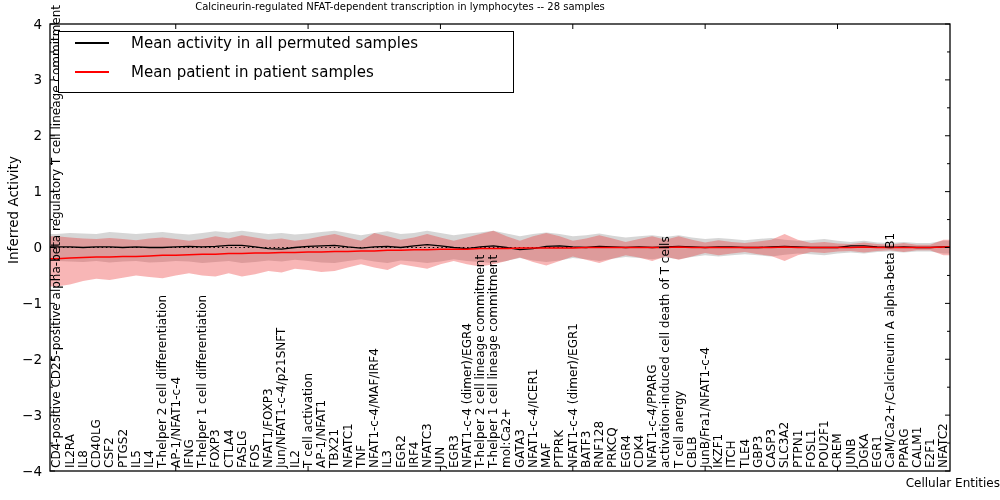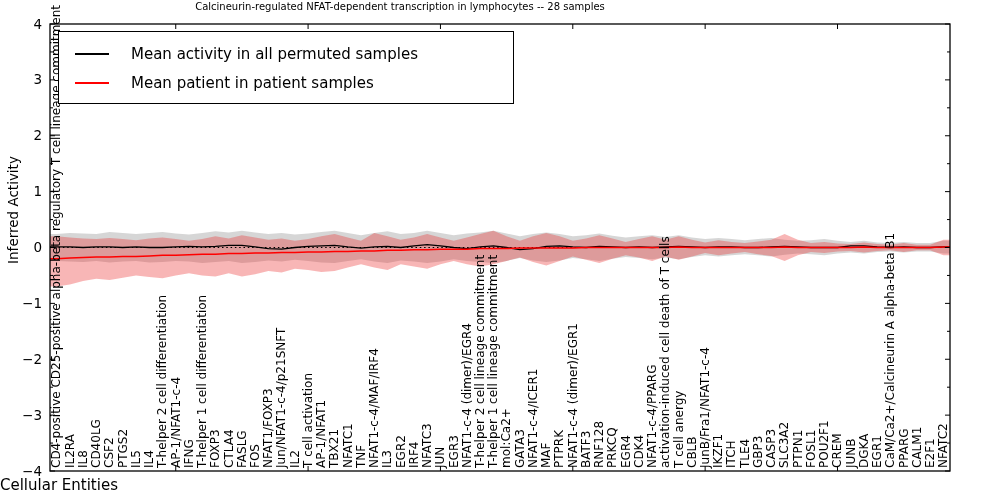--- a/index.html
+++ b/index.html
@@ -2,23 +2,23 @@
 <html><head>
 <meta charset="utf-8">
 <style>
   html,body{margin:0;padding:0;background:#fff;}
   .fig{position:relative;width:1000px;height:500px;overflow:hidden;background:#fff;color:#000;
        font-family:"DejaVu Sans", "Liberation Sans", sans-serif;}
   #plot{position:absolute;left:0;top:0;}
   .title{position:absolute;top:1px;left:0;width:800px;text-align:center;font-size:10px;white-space:nowrap;}
   .ylabel{position:absolute;top:210px;left:13px;transform:translate(-50%,-50%) rotate(-90deg);
           font-size:13.5px;white-space:nowrap;}
-  .xlabel{position:absolute;top:476px;left:0;width:1000px;text-align:left;font-size:15px;}
+  .xlabel{position:absolute;top:476px;left:0;width:1000px;text-align:right;font-size:12px;}
   .legend{position:absolute;left:58px;top:31px;width:456px;border:1.4px solid #000;background:#fff;
-          padding:11px 0 9px 0;display:flex;flex-direction:column;gap:7px;box-sizing:border-box;}
+          padding:0 0 9px 0;display:flex;flex-direction:column;gap:7px;box-sizing:border-box;}
   .legend-row{display:flex;align-items:center;font-size:15px;height:22px;}
   .swatch{display:inline-block;width:34px;margin-left:16px;margin-right:22px;border-top:2px solid #000;}
   svg text{fill:#000;}
 </style>
 </head>
 <body>
 
 <div class="fig">
   <svg id="plot" width="1000" height="500">
       <polygon points="50.0,234.1 56.6,234.1 69.9,233.0 83.1,233.5 96.3,234.1 109.6,231.9 122.8,233.0 136.0,234.1 149.3,233.0 162.5,231.9 175.7,233.5 189.0,234.6 202.2,233.0 215.4,231.3 228.7,232.4 241.9,230.7 255.1,232.4 268.4,234.1 281.6,233.0 294.9,234.6 308.1,233.5 321.3,231.9 334.6,230.7 347.8,233.0 361.0,235.2 374.3,233.0 387.5,231.3 400.7,234.1 414.0,233.0 427.2,230.7 440.4,233.0 453.7,235.2 466.9,233.5 480.1,232.4 493.4,230.7 506.6,233.5 519.9,236.3 533.1,234.1 546.3,232.4 559.6,234.1 572.8,236.3 586.0,235.2 599.3,233.5 612.5,235.8 625.7,237.4 639.0,236.3 652.2,235.2 665.4,236.9 678.7,235.2 691.9,237.4 705.1,239.1 718.4,238.0 731.6,239.1 744.9,240.2 758.1,239.1 771.3,238.0 784.6,239.7 797.8,240.8 811.0,240.2 824.3,239.1 837.5,240.8 850.7,241.9 864.0,240.8 877.2,242.5 890.4,243.0 903.7,241.9 916.9,243.0 930.1,243.0 943.4,240.8 950.0,240.8 950.0,253.6 943.4,253.6 930.1,251.4 916.9,251.4 903.7,252.5 890.4,251.4 877.2,252.0 864.0,253.6 850.7,252.5 837.5,253.6 824.3,255.3 811.0,254.2 797.8,253.6 784.6,254.8 771.3,256.4 758.1,255.3 744.9,254.2 731.6,255.3 718.4,256.4 705.1,255.3 691.9,257.0 678.7,259.2 665.4,257.6 652.2,259.2 639.0,258.1 625.7,257.0 612.5,258.7 599.3,260.9 586.0,259.2 572.8,258.1 559.6,260.4 546.3,262.0 533.1,260.4 519.9,258.1 506.6,260.9 493.4,263.1 480.1,262.0 466.9,260.9 453.7,259.2 440.4,261.5 427.2,263.1 414.0,261.5 400.7,260.4 387.5,263.1 374.3,261.5 361.0,259.2 347.8,260.9 334.6,263.1 321.3,262.6 308.1,260.9 294.9,259.8 281.6,261.5 268.4,260.4 255.1,262.0 241.9,263.1 228.7,260.9 215.4,262.0 202.2,263.1 189.0,261.5 175.7,260.9 162.5,262.0 149.3,262.6 136.0,260.9 122.8,261.5 109.6,262.6 96.3,260.9 83.1,262.0 69.9,261.5 56.6,260.9 50.0,260.9" fill="rgba(128,128,128,0.32)" stroke="none"></polygon>

